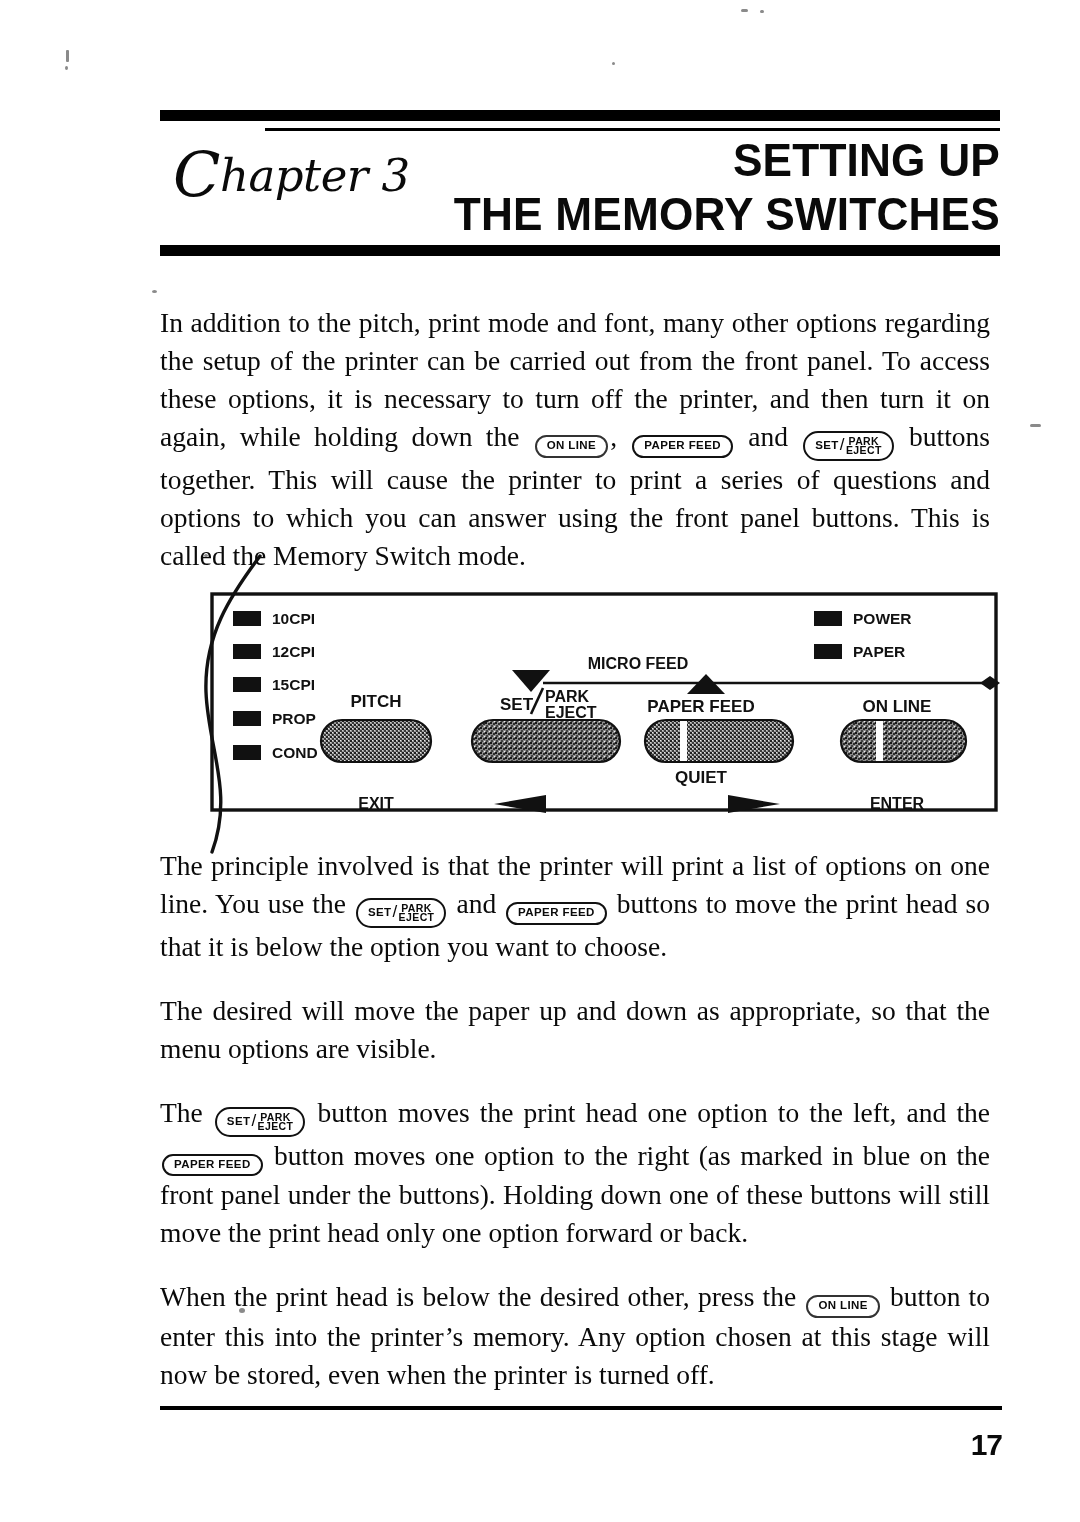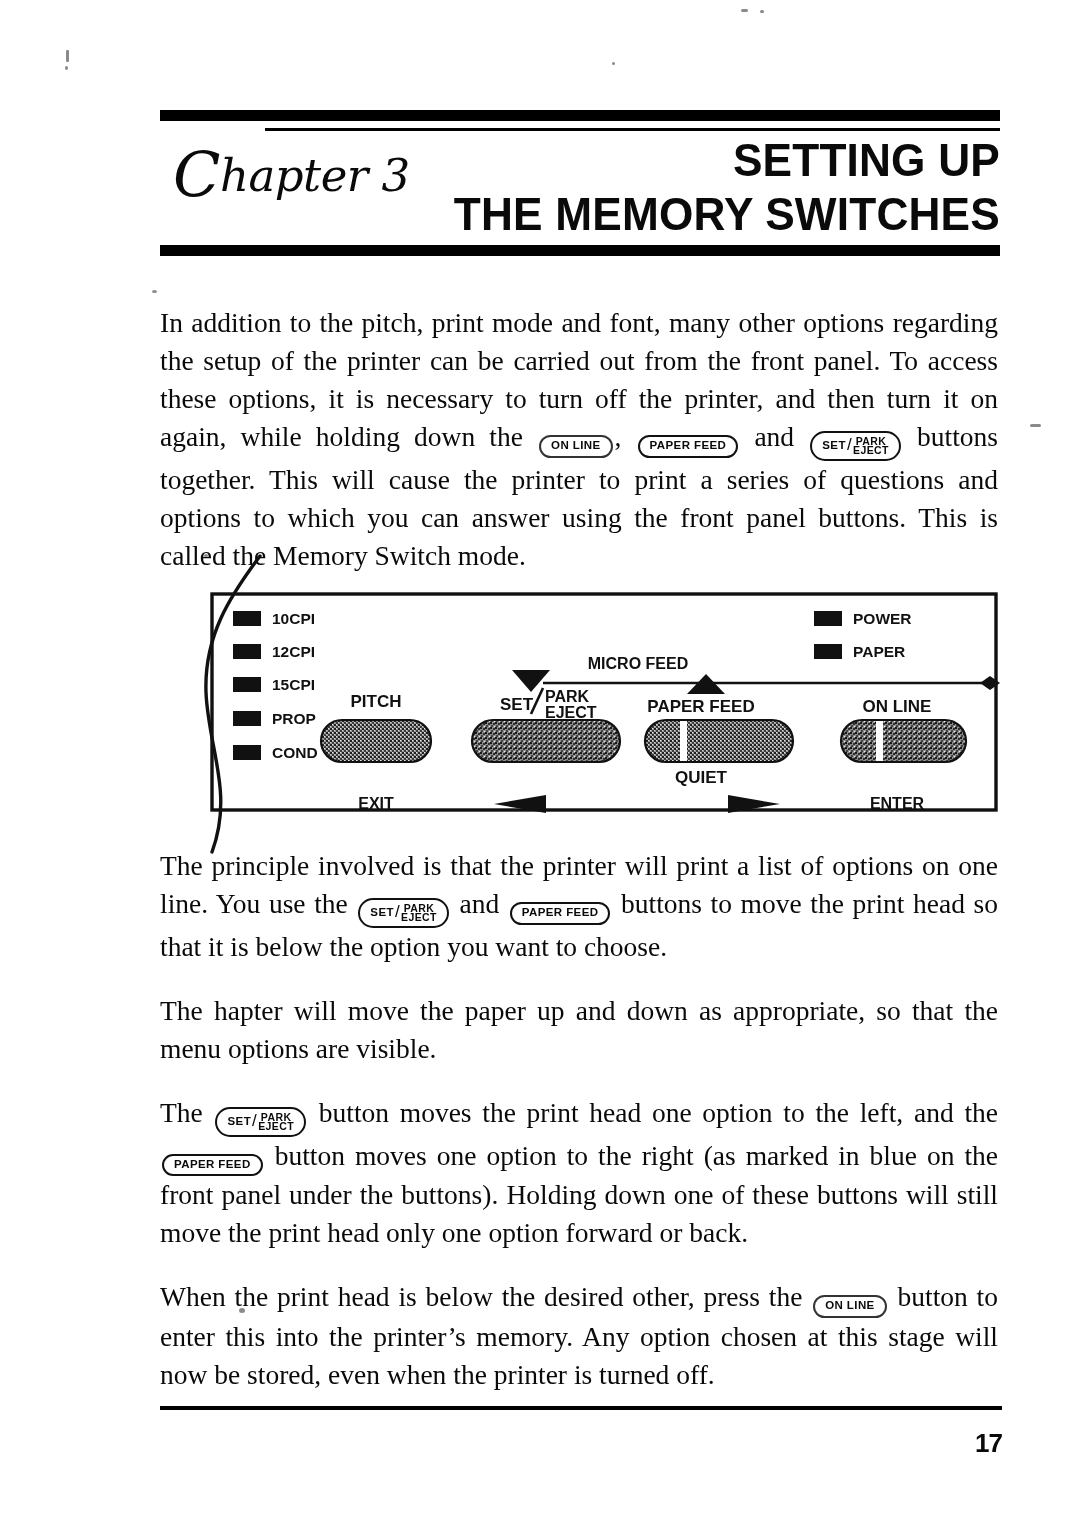--- a/index.html
+++ b/index.html
@@ -98,21 +98,21 @@
   
   .body-block {
     position: absolute;
     left: 160px;
     width: 842px;
     font-size: 27.5px;
     line-height: 38px;
     text-align: justify;
   }
   .body-block p {
-    margin: 0 4px 26px 0;
+    margin: 0 12px 26px 0;
   }
   .body-block p:last-child { margin-bottom: 0; }
 
   
   .btn-pill {
     display: inline-block;
     vertical-align: -3px;
     border: 2px solid #111;
     border-radius: 999px;
     background: #fff;
@@ -162,21 +162,21 @@
   }
   .footer-rule {
     height: 4px;
     background: #000;
     width: 100%;
   }
   .page-number {
     text-align: right;
     font-family: "Liberation Sans", "DejaVu Sans", sans-serif;
     font-weight: bold;
-    font-size: 26px;
+    font-size: 30px;
     margin-top: 18px;
     letter-spacing: -1px;
   }
 </style>
 </head>
 <body>
 
 <div class="page">
 
   <div class="speck" style="left:741px;top:9px;width:7px;height:3px;border-radius:2px;"></div>
@@ -296,21 +296,21 @@
       <text x="186" y="257" text-anchor="middle" font-family="Liberation Sans, DejaVu Sans, sans-serif" font-size="16" font-weight="bold" fill="#111">EXIT</text>
       <polygon points="304,252 356,243 356,261" fill="#111"></polygon>
       <polygon points="538,243 538,261 590,252" fill="#111"></polygon>
       <text x="707" y="257" text-anchor="middle" font-family="Liberation Sans, DejaVu Sans, sans-serif" font-size="16" font-weight="bold" fill="#111">ENTER</text>
     </svg>
   </div>
 
   <div class="body-block" style="top:847px;">
     <p><span>The principle involved is that the printer will print a list of options on one line. You use the </span><span class="btn-pill"><span>SET</span><span class="slash">/</span><span class="btn-stack"><span>PARK</span><span>EJECT</span></span></span><span> and </span><span class="btn-pill"><span>PAPER FEED</span></span><span> buttons to move the print head so that it is below the option you want to choose.</span></p>
 
-    <p><span>The hapter will move the paper up and down as appropriate, so that the menu options are visible.</span></p>
+    <p><span>The desired will move the paper up and down as appropriate, so that the menu options are visible.</span></p>
 
     <p><span>The </span><span class="btn-pill"><span>SET</span><span class="slash">/</span><span class="btn-stack"><span>PARK</span><span>EJECT</span></span></span><span> button moves the print head one option to the left, and the </span><span class="btn-pill"><span>PAPER FEED</span></span><span> button moves one option to the right (as marked in blue on the front panel under the buttons). Holding down one of these buttons will still move the print head only one option forward or back.</span></p>
 
     <p><span>When the print head is below the desired other, press the </span><span class="btn-pill faint"><span>ON LINE</span></span><span> button to enter this into the printer’s memory. Any option chosen at this stage will now be stored, even when the printer is turned off.</span></p>
   </div>
 
   <div class="footer">
     <div class="footer-rule"></div>
     <div class="page-number">17</div>
   </div>

